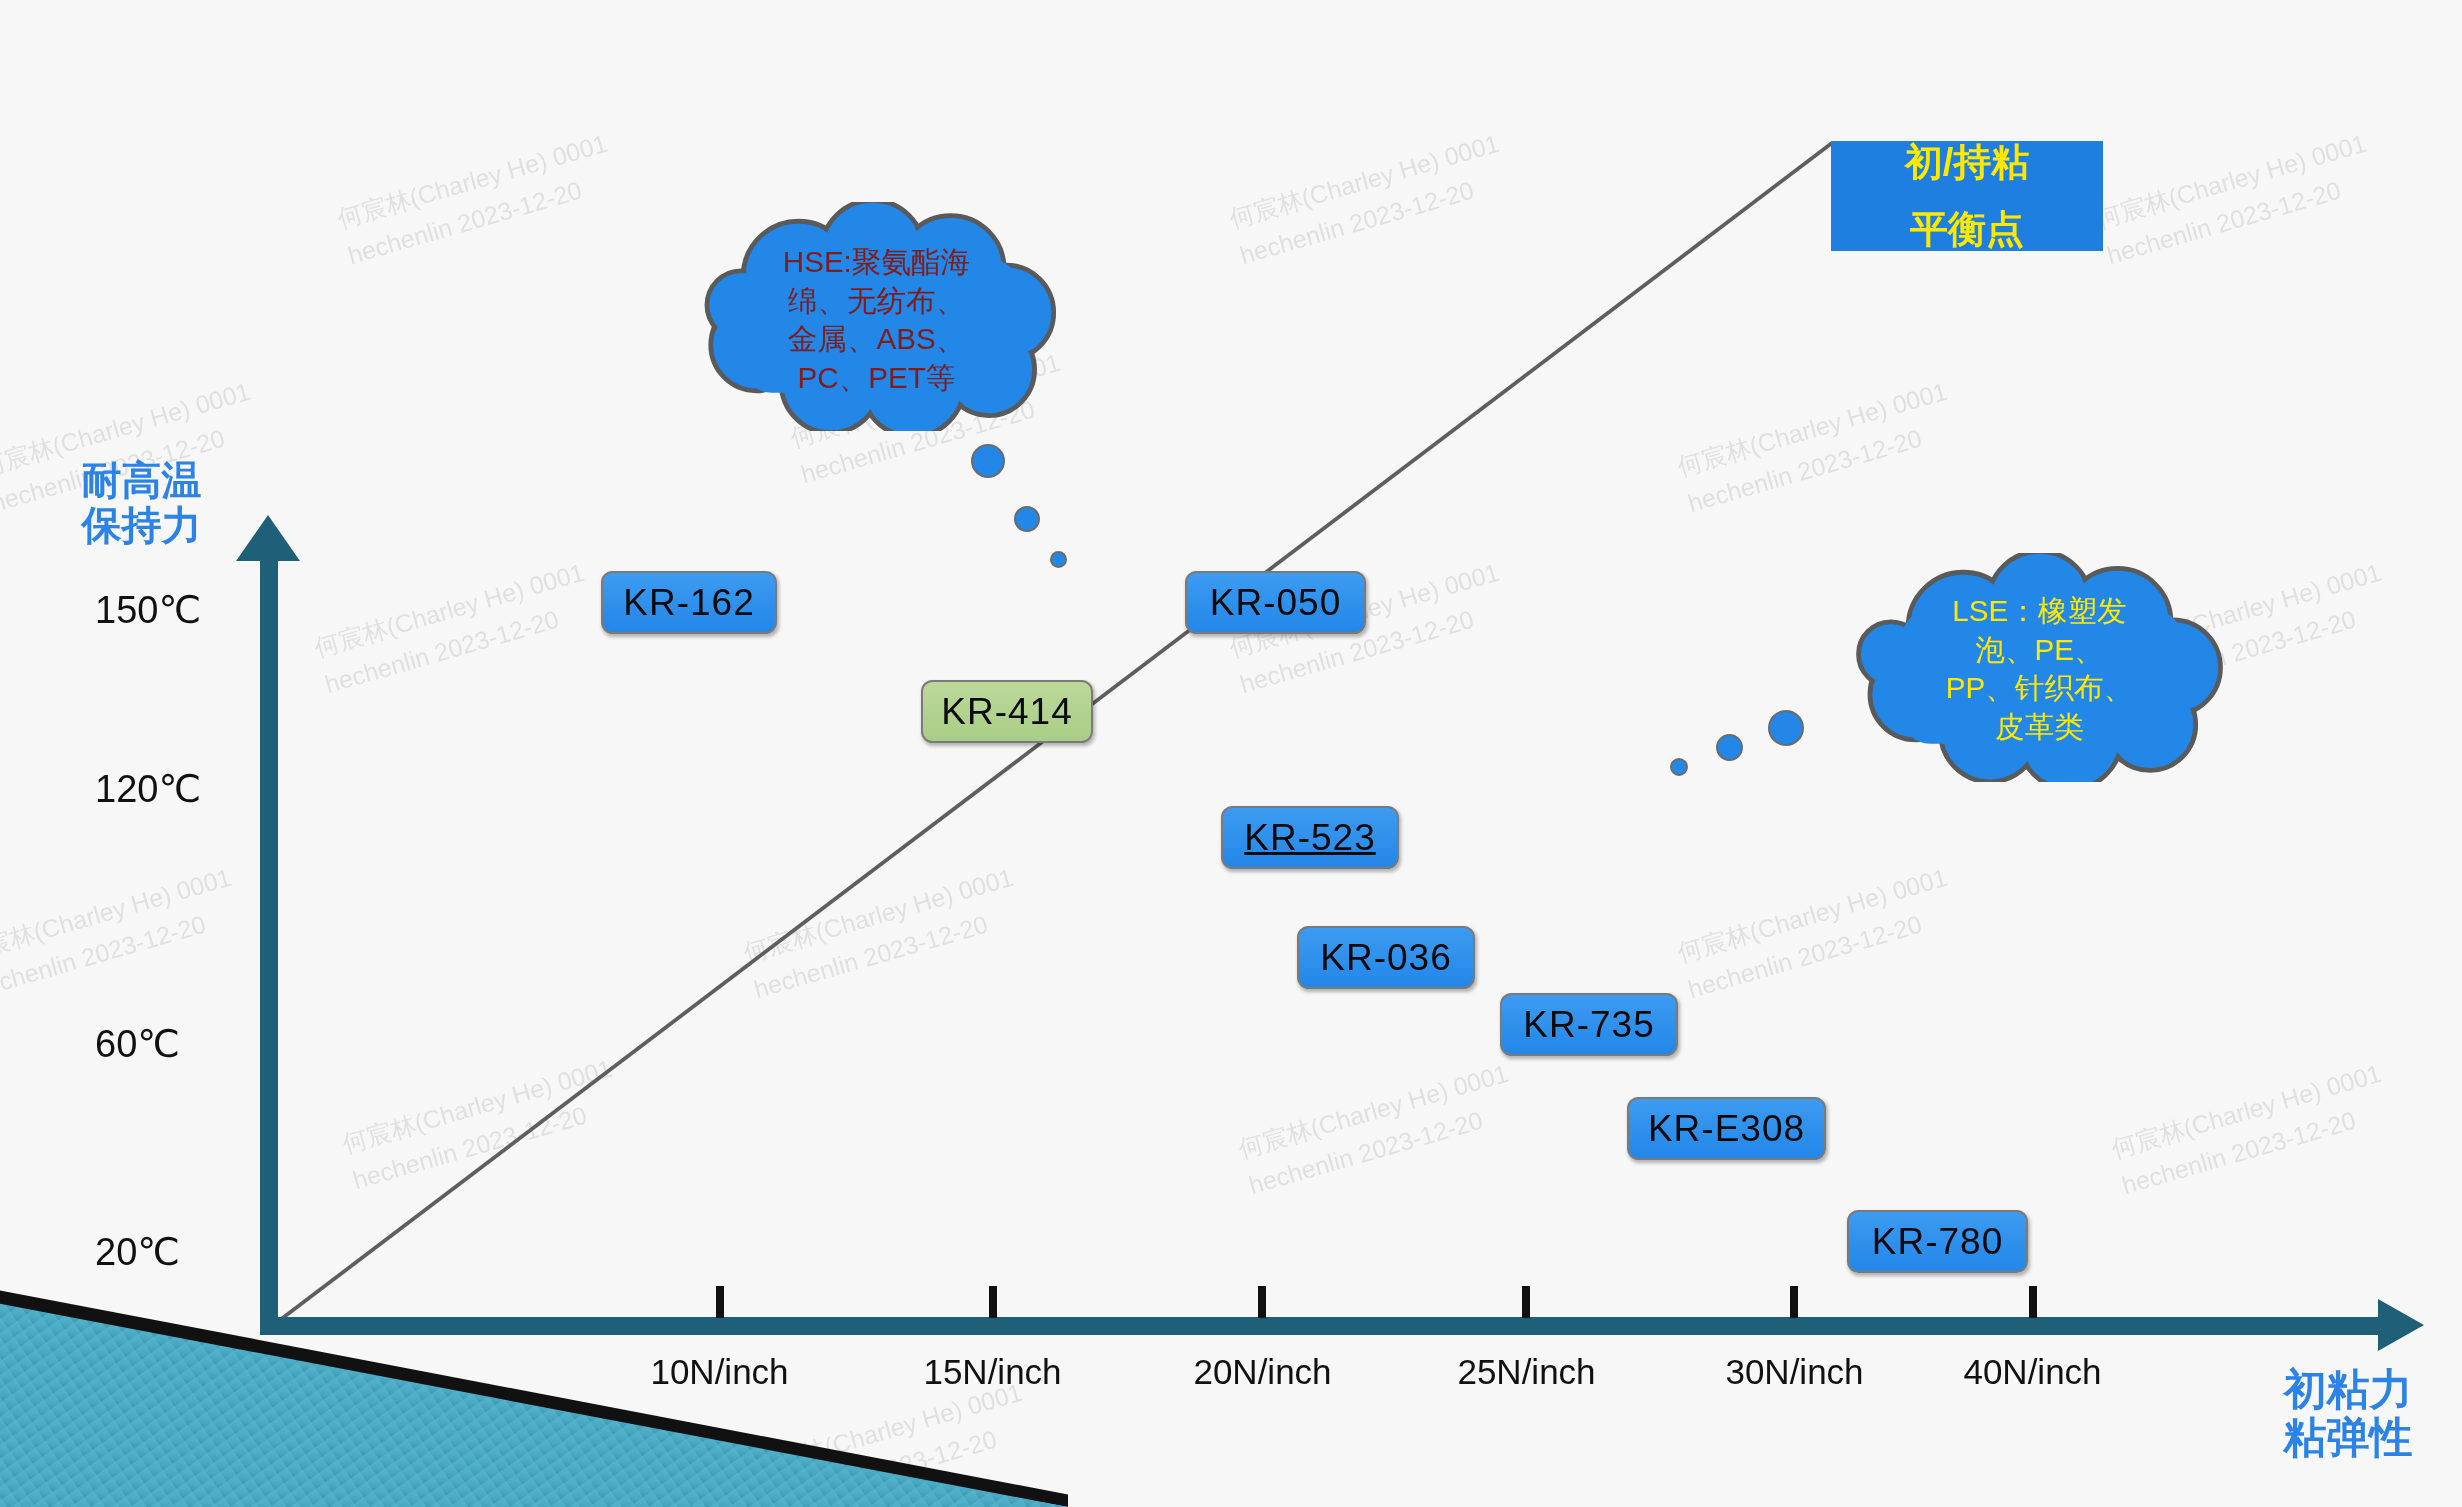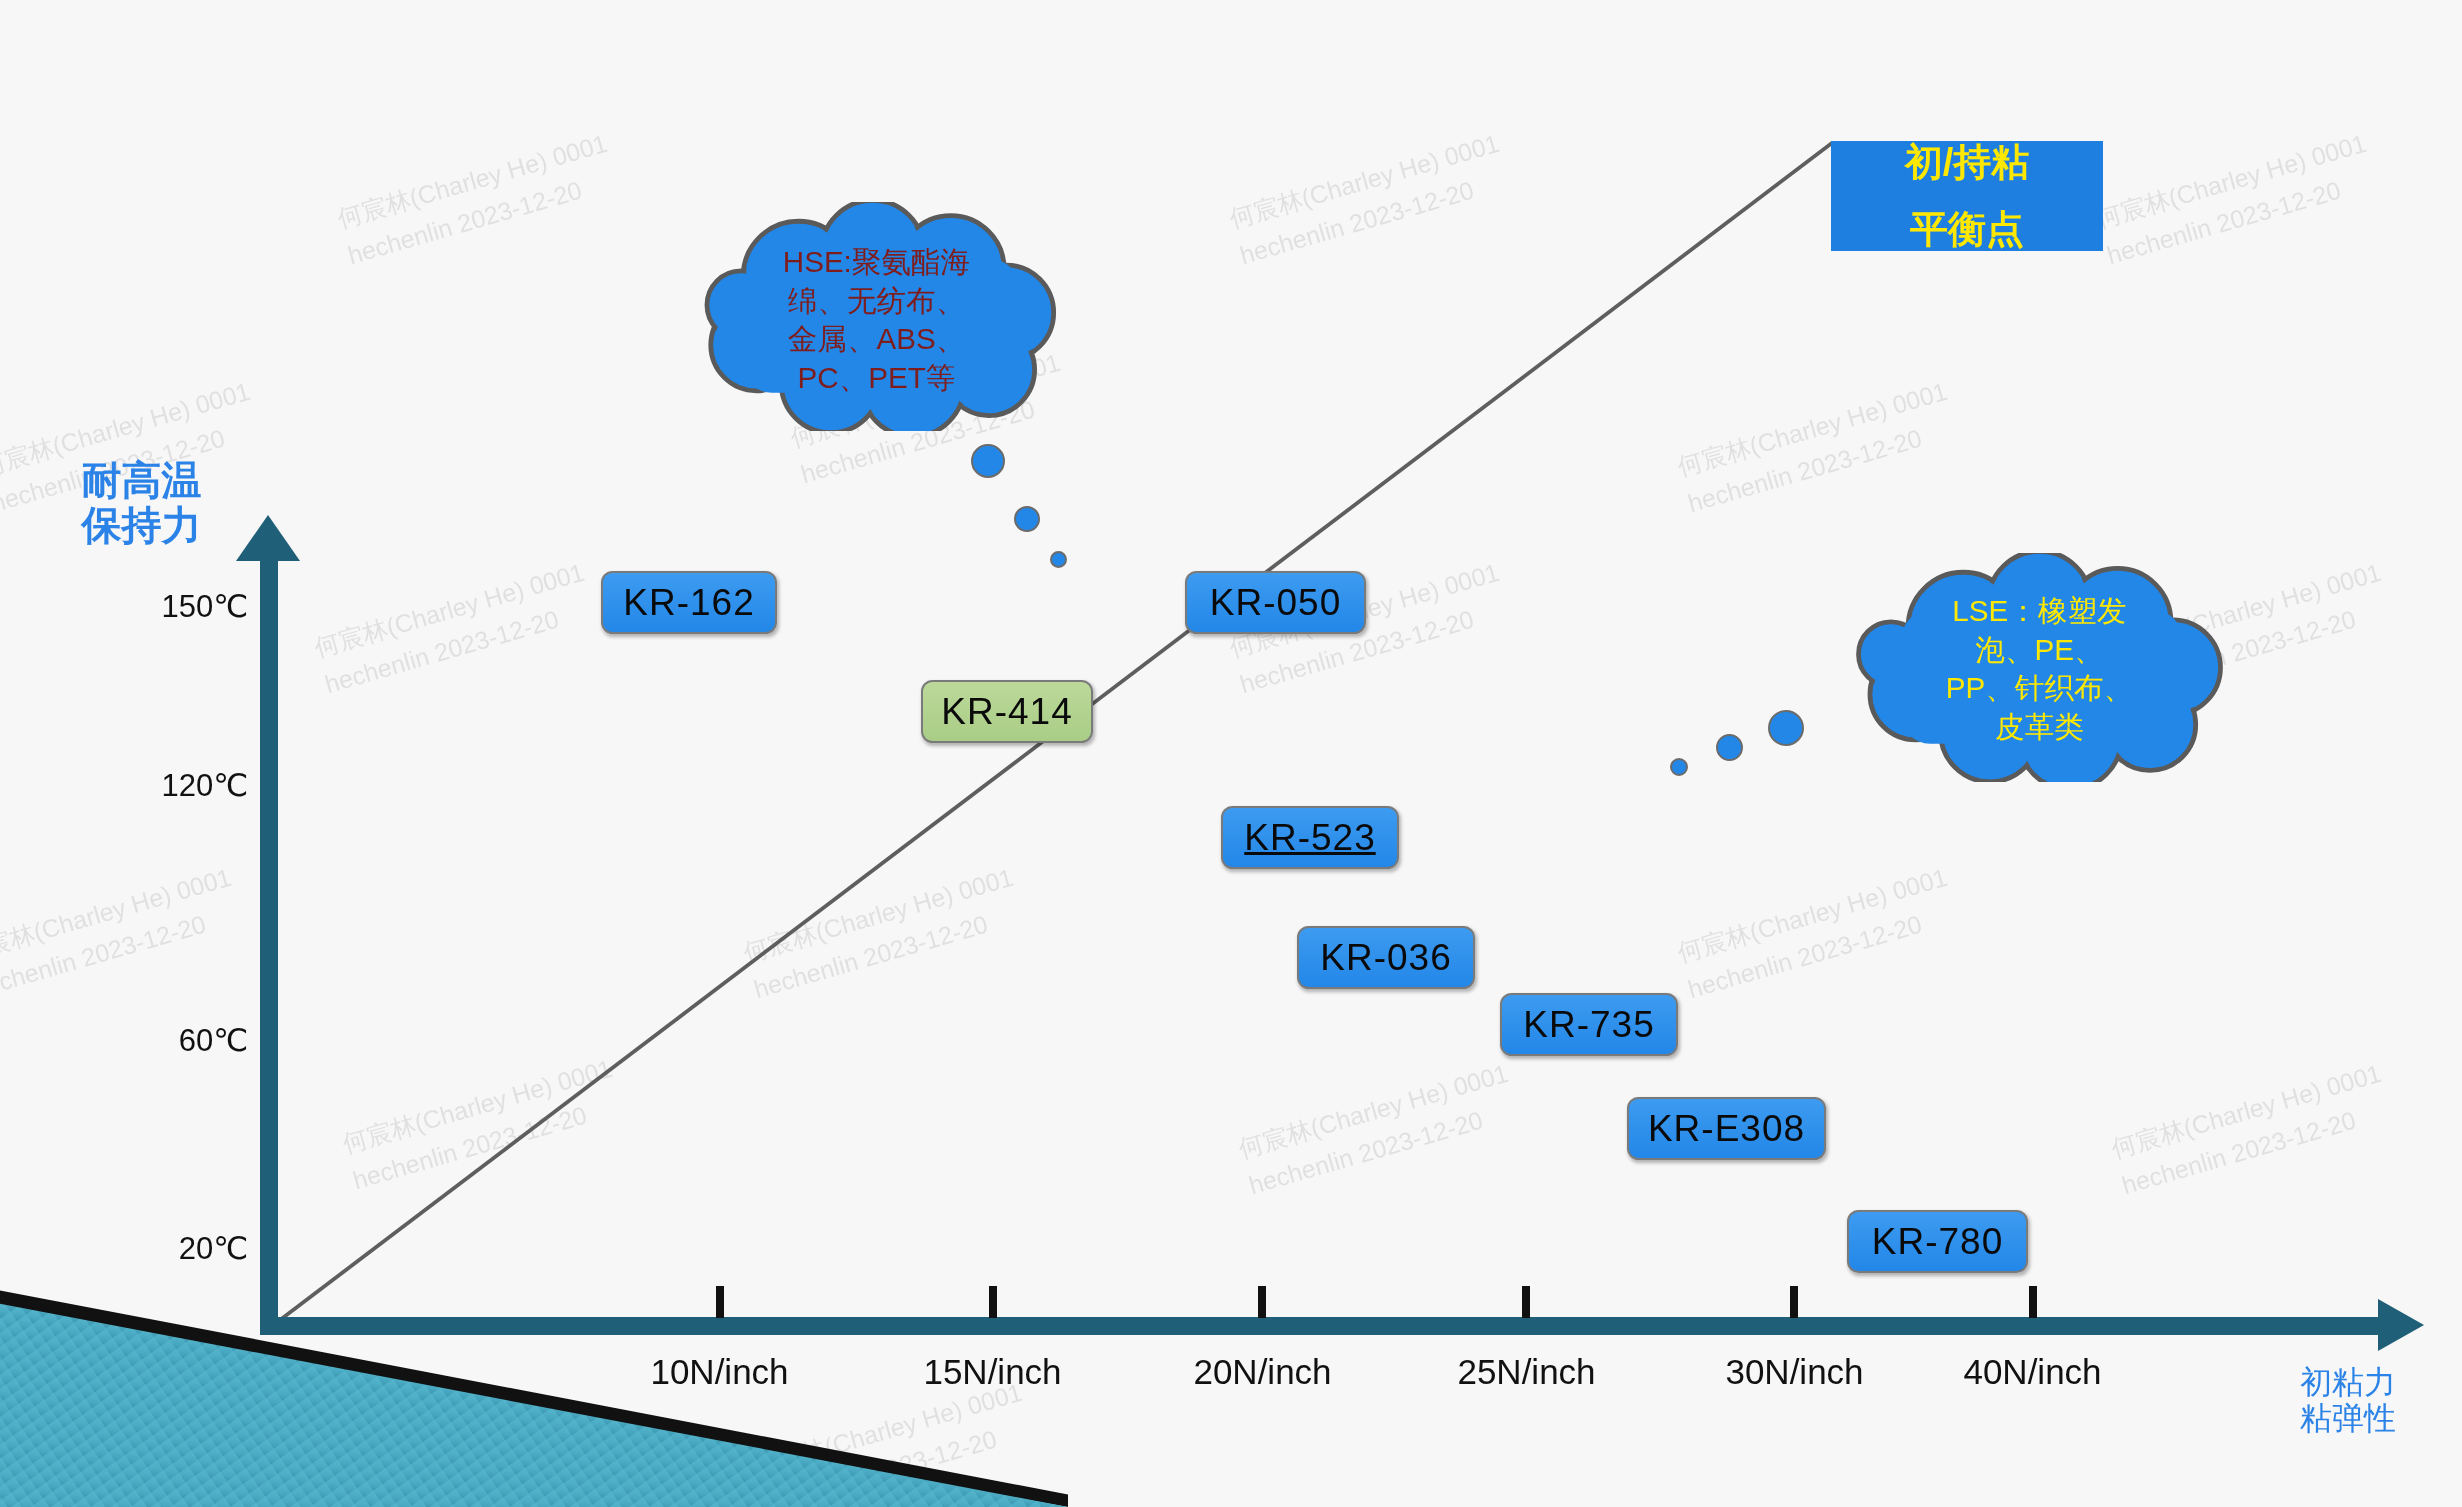--- a/index.html
+++ b/index.html
@@ -27,29 +27,29 @@
   .axis-line{position:absolute;background:#1f5f78;}
   #y-axis{left:260px;top:548px;width:18px;height:786px;}
   #x-axis{left:260px;top:1317px;height:18px;width:2133px;}
   #y-arrow{position:absolute;left:236px;top:515px;width:0;height:0;
     border-left:32px solid transparent;border-right:32px solid transparent;
     border-bottom:46px solid #1f5f78;}
   #x-arrow{position:absolute;left:2378px;top:1299px;width:0;height:0;
     border-top:26px solid transparent;border-bottom:26px solid transparent;
     border-left:46px solid #1f5f78;}
 
-  .ytick-label{position:absolute;font-size:31px;color:#111;text-align:right;width:153px;
+  .ytick-label{position:absolute;font-size:38px;color:#111;text-align:left;width:153px;
     font-family:"Liberation Sans","DejaVu Sans",sans-serif;}
   .xtick{position:absolute;width:7.6px;height:32px;background:#111;top:1286px;}
   .xtick-label{position:absolute;font-size:35px;color:#111;top:1352px;text-align:center;width:229px;
     font-family:"Liberation Sans","DejaVu Sans",sans-serif;}
 
   #y-axis-title{position:absolute;left:46px;top:458px;font-size:40px;font-weight:bold;
     color:#2b83e8;line-height:1.12;text-align:center;width:191px;}
-  #x-axis-title{position:absolute;left:2248px;top:1365px;font-size:32px;font-weight:normal;
+  #x-axis-title{position:absolute;left:2248px;top:1365px;font-size:43px;font-weight:bold;
     color:#2b83e8;line-height:1.12;text-align:center;width:200px;}
   #origin-zero{position:absolute;left:259px;top:1348px;font-size:32px;font-style:italic;
     font-weight:bold;color:#ffe800;}
 
   
   #diag{position:absolute;left:0;top:0;width:2462px;height:1507px;pointer-events:none;}
 
   
   .pbox{
     position:absolute;border:2.9px solid #7a7a7a;border-radius:11.4px;

